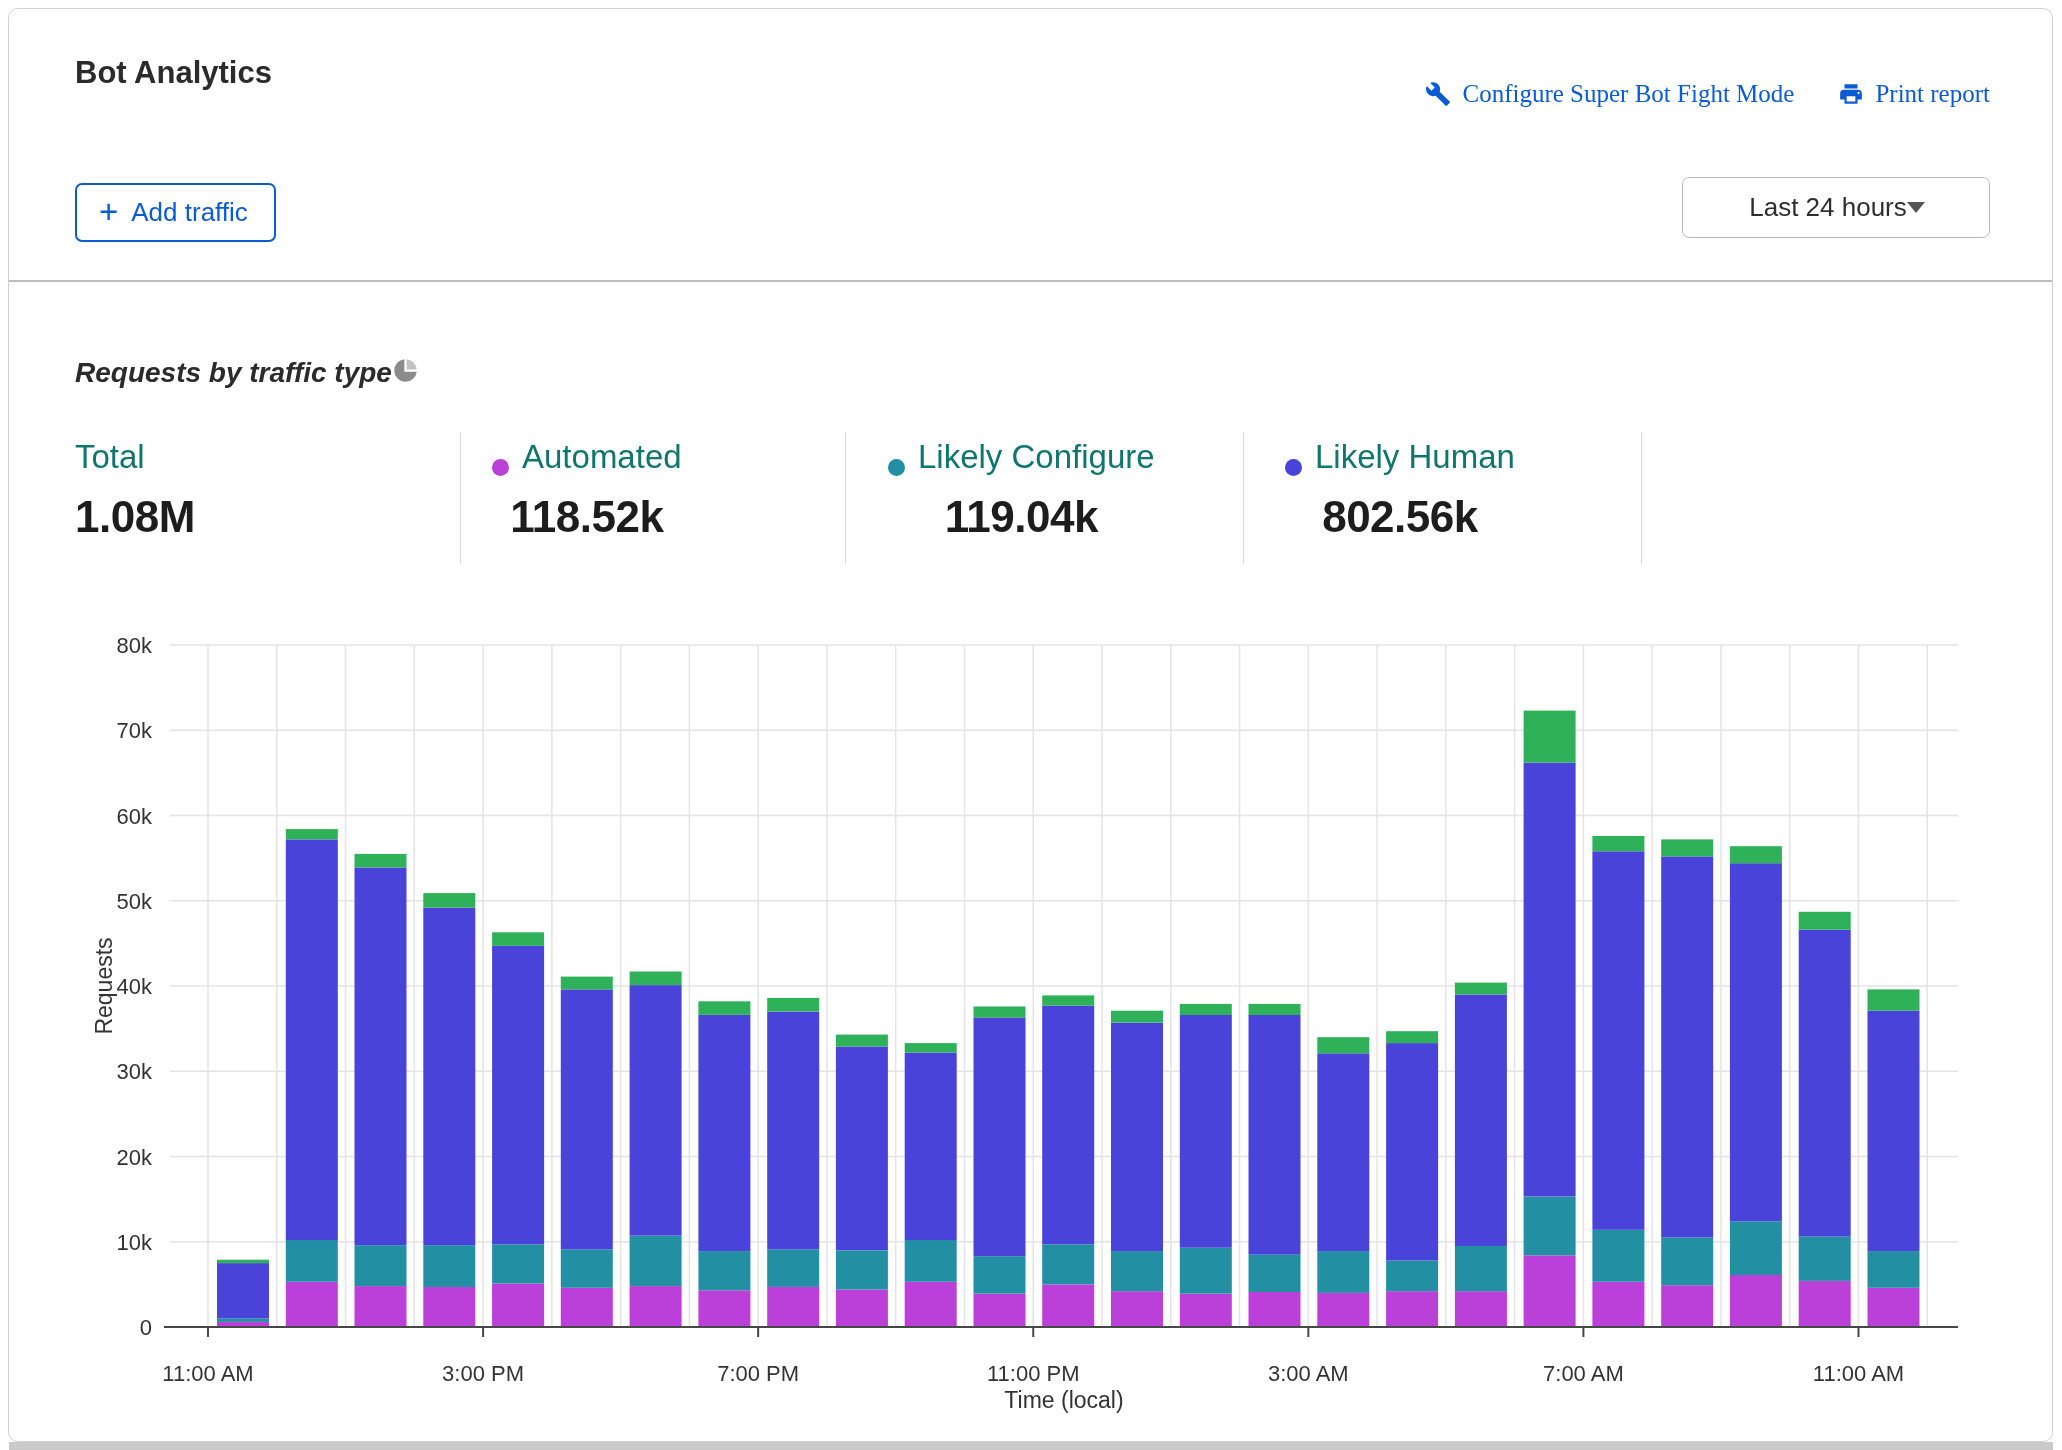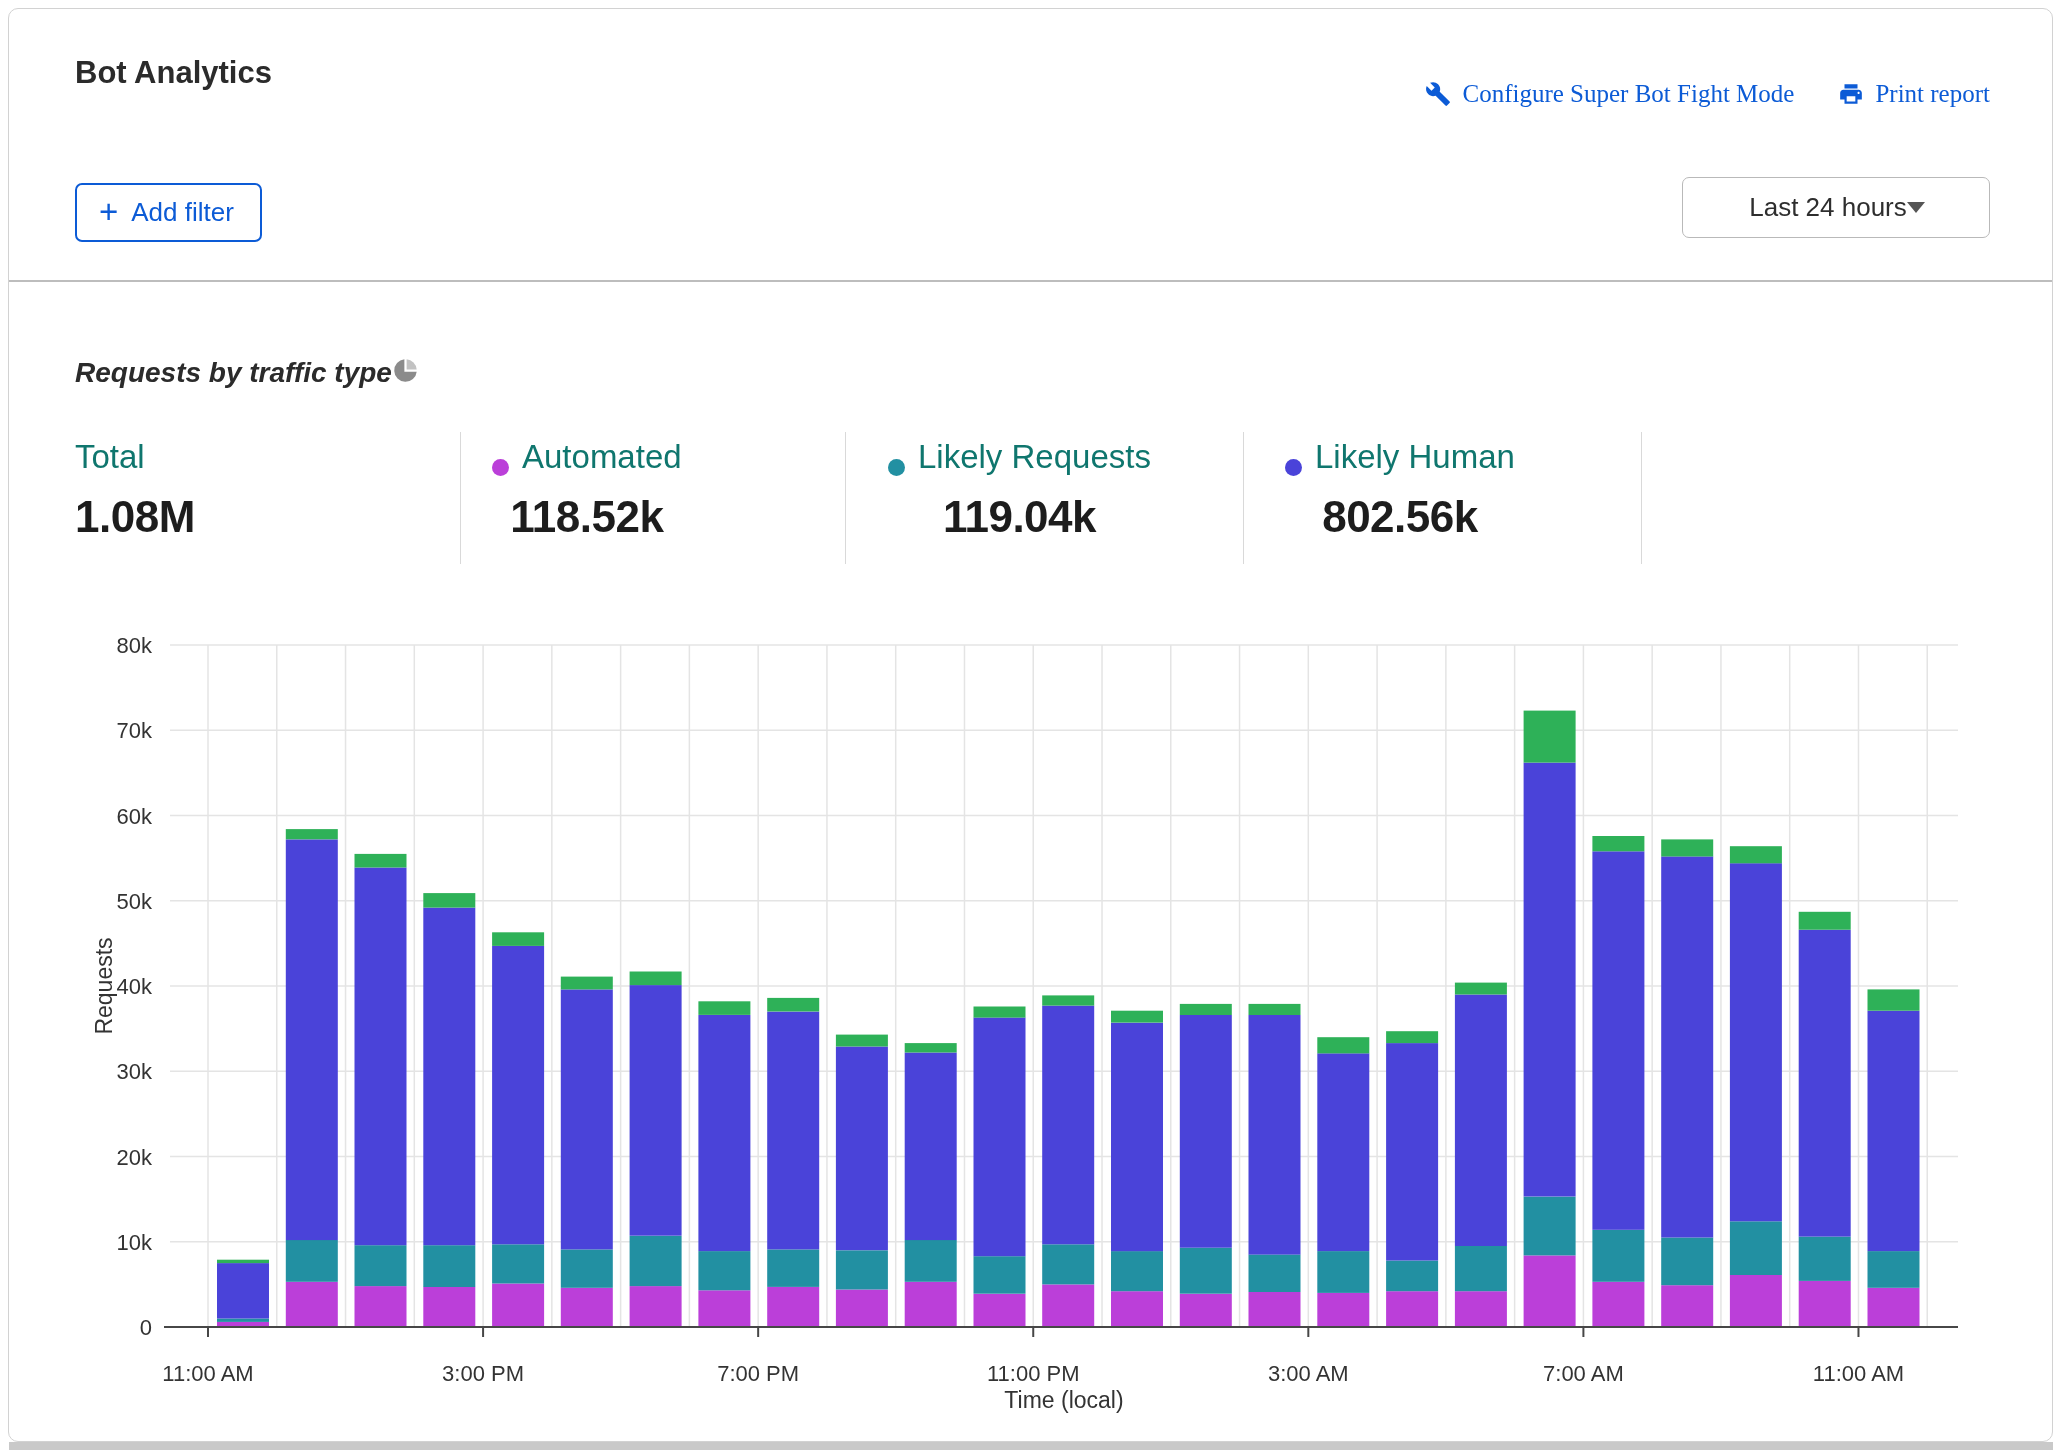--- a/index.html
+++ b/index.html
@@ -55,21 +55,21 @@
         <svg width="26" height="26" viewBox="0 0 24 24" fill="#0c5bd6">
             <path d="M19 8H5c-1.66 0-3 1.34-3 3v6h4v4h12v-4h4v-6c0-1.66-1.34-3-3-3zm-3 11H8v-5h8v5zm3-7c-.55 0-1-.45-1-1s.45-1 1-1 1 .45 1 1-.45 1-1 1zm-1-9H6v4h12V3z"></path>
           </svg>
       </span>
       <span>Print report</span>
     </a>
   </div>
 
   <button class="add-filter-btn">
     <span class="plus">+</span>
-    <span>Add filter</span>
+    <span>Add traffic</span>
   </button>
 
   <div class="range-select" role="button">
     <span>Last 24 hours</span>
     <span class="caret"></span>
   </div>
 
   <div class="card-divider"></div>
 
   <div class="section-heading">
@@ -93,21 +93,21 @@
     <div class="stat-label">
       <span class="stat-dot" style="background-color: rgb(187, 63, 217);"></span>
       <span>Automated</span>
     </div>
     <div class="stat-value">118.52k</div>
   </div>
   <div class="stat-divider" style="left:845px"></div>
   <div class="stat-col" style="left:888px">
     <div class="stat-label">
       <span class="stat-dot" style="background-color: rgb(34, 144, 162);"></span>
-      <span>Likely Requests</span>
+      <span>Likely Configure</span>
     </div>
     <div class="stat-value">119.04k</div>
   </div>
   <div class="stat-divider" style="left:1243px"></div>
   <div class="stat-col" style="left:1285px">
     <div class="stat-label">
       <span class="stat-dot" style="background-color: rgb(74, 67, 217);"></span>
       <span>Likely Human</span>
     </div>
     <div class="stat-value">802.56k</div>

